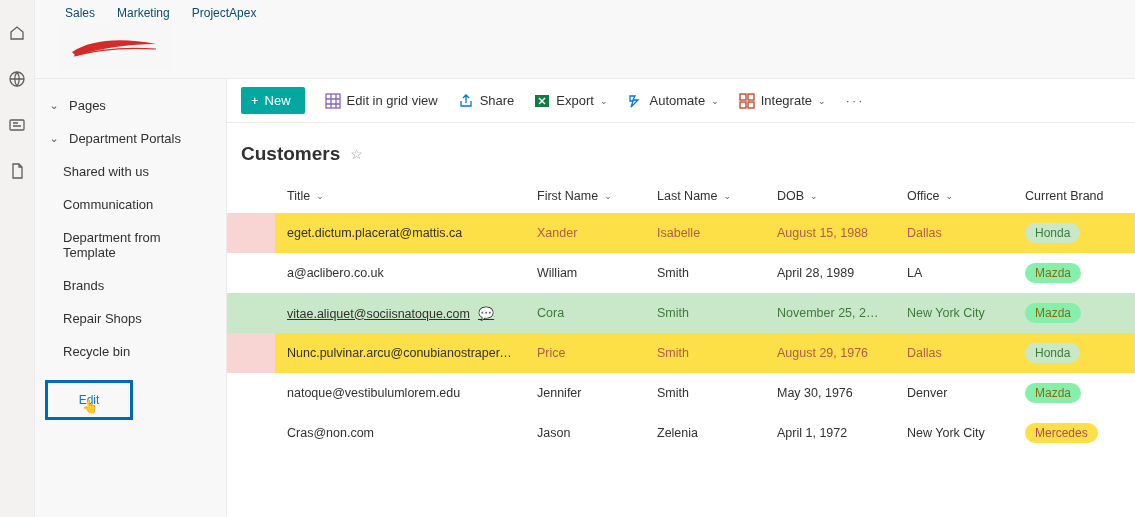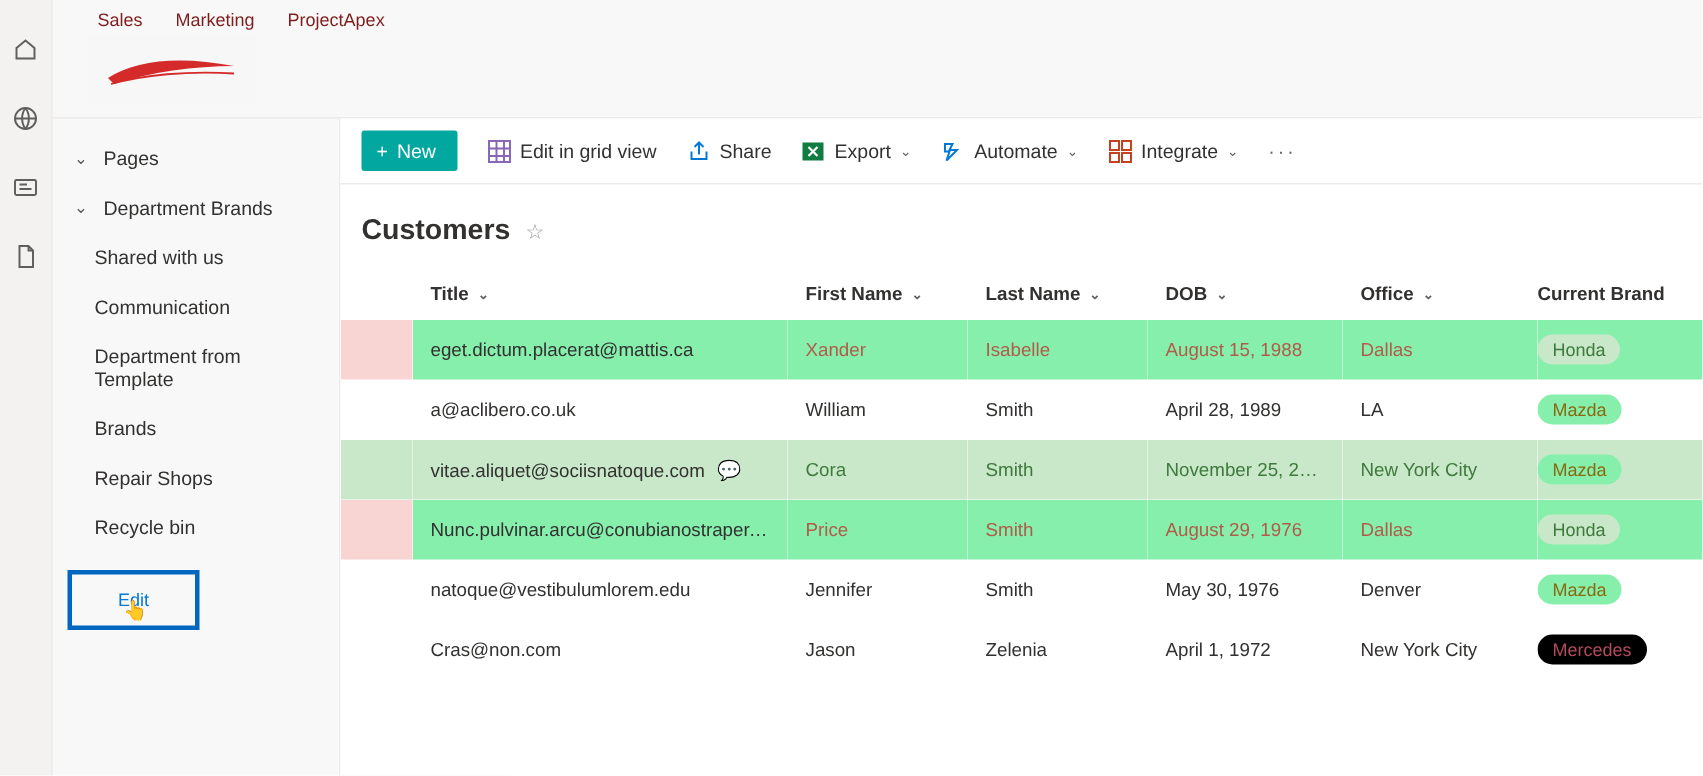--- a/index.html
+++ b/index.html
@@ -1,21 +1,21 @@
 <!DOCTYPE html>
 <html><head>
   <meta charset="utf-8">
   <style>
     * { box-sizing:border-box; margin:0; padding:0; font-family:"Segoe UI",Arial,sans-serif; }
     body { background:#f8f8f8; width:1135px; height:517px; overflow:hidden; color:#323130; }
     .root { display:flex; height:100%; }
     .rail { width:36px; background:#f3f2f1; border-right:1px solid #edebe9; padding-top:24px; display:flex; flex-direction:column; align-items:center; gap:28px; }
     .rail-icon { width:18px; height:18px; fill:none; stroke:#605e5c; stroke-width:1.3; display:flex; align-items:center; justify-content:center; }
     .header-zone { border-bottom:1px solid #edebe9; padding:0 0 8px 0; }
-    .top-links { padding:6px 0 0 30px; display:flex; gap:22px; font-size:12px; color:#7f1d1d; }
+    .top-links { padding:6px 0 0 30px; display:flex; gap:22px; font-size:12px; color:#0c4a6e; }
     .logo-box { width:112px; height:46px; background:#f7f7f7; margin:4px 0 0 24px; display:flex; align-items:center; justify-content:center; }
     .logo-swoosh { width:90px; height:26px; }
     .main { flex:1; display:flex; flex-direction:column; }
     .columns { flex:1; display:flex; }
     
     .nav { width:192px; border-right:1px solid #edebe9; padding-top:10px; font-size:13px; }
     .nav-item { padding:9px 12px 9px 28px; color:#323130; cursor:pointer; }
     .nav-item.sub { padding-left:28px; }
     .nav-toggle { display:flex; align-items:center; gap:8px; padding:9px 12px; }
     .nav-toggle .chev { width:14px; text-align:center; color:#605e5c; font-size:11px; }
@@ -26,39 +26,39 @@
     .cmdbar { display:flex; align-items:center; gap:20px; padding:8px 14px; border-bottom:1px solid #edebe9; font-size:13px; color:#323130; }
     .new-btn { background:#02a7a0; color:#fff; border:none; padding:6px 14px 6px 10px; font-size:13px; border-radius:2px; display:flex; align-items:center; gap:6px; cursor:pointer; }
     .cmd { display:flex; align-items:center; gap:6px; cursor:pointer; }
     .cmd .caret, .col-head .caret { font-size:9px; color:#605e5c; }
     .ico { width:16px; height:16px; display:inline-flex; align-items:center; justify-content:center; }
     .dots { letter-spacing:2px; color:#605e5c; }
     .list-title { padding:20px 14px 4px; display:flex; align-items:center; gap:10px; }
     .list-title h2 { font-size:19px; font-weight:600; }
     .star { color:#a19f9d; font-size:14px; }
     .grid { width:100%; border-collapse:collapse; font-size:12.5px; margin-top:10px; table-layout:fixed; }
-    .grid th { text-align:left; font-weight:700; padding:10px 12px; color:#323130; }
+    .grid th { text-align:left; font-weight:400; padding:10px 12px; color:#323130; }
     .grid td { padding:10px 12px; color:#323130; white-space:nowrap; overflow:hidden; text-overflow:ellipsis; }
     .col-sel { width:48px; }
     .col-title { width:250px; }
     .col-fn { width:120px; }
     .col-ln { width:120px; }
     .col-dob { width:130px; }
     .col-office { width:130px; }
     .col-brand { width:110px; text-align:right; }
     .grid th.col-brand, .grid td.col-brand { text-align:left; padding-left:0; }
-    .row-red td { background:#86efac; color:#b05c4a; }
+    .row-red td { background:#fde047; color:#b05c4a; }
     .row-red td:first-child { background:#f8d5d3; }
     .row-red .title-cell { color:#323130; }
     .row-green td { background:#c9e8ca; color:#3e7a3b; }
-    .row-green .title-cell { color:#323130; }
+    .row-green .title-cell { color:#323130;text-decoration:underline; }
     .pill { display:inline-block; padding:3px 10px; border-radius:12px; font-size:12px; }
     .pill-green { background:#c9e8ca; color:#3e7a3b; }
     .pill-yellow { background:#86efac; color:#8a6a10; }
-    .pill-pink { background:#000000; color:#b14a5c; }
+    .pill-pink { background:#fde047; color:#b14a5c; }
     .col-head { display:inline-flex; align-items:center; gap:6px; }
     .comment-ico { color:#0078d4; font-size:13px; margin-left:8px; }
     
     svg { overflow:visible; }
   </style>
 </head>
 <body>
 
 <div class="root">
   <div class="rail">
@@ -103,21 +103,21 @@
     </div>
 
     <div class="columns">
       <div class="nav">
         <div class="nav-toggle">
           <span class="chev">⌄</span>
           <span>Pages</span>
         </div>
         <div class="nav-toggle">
           <span class="chev">⌄</span>
-          <span>Department Brands</span>
+          <span>Department Portals</span>
         </div>
         <div class="nav-item sub">Shared with us</div>
         <div class="nav-item sub">Communication</div>
         <div class="nav-item sub">Department from Template</div>
         <div class="nav-item sub">Brands</div>
         <div class="nav-item sub">Repair Shops</div>
         <div class="nav-item sub">Recycle bin</div>
         <div class="edit-box">
           <span>Edit</span>
           <span class="hand-cursor">👆</span>

